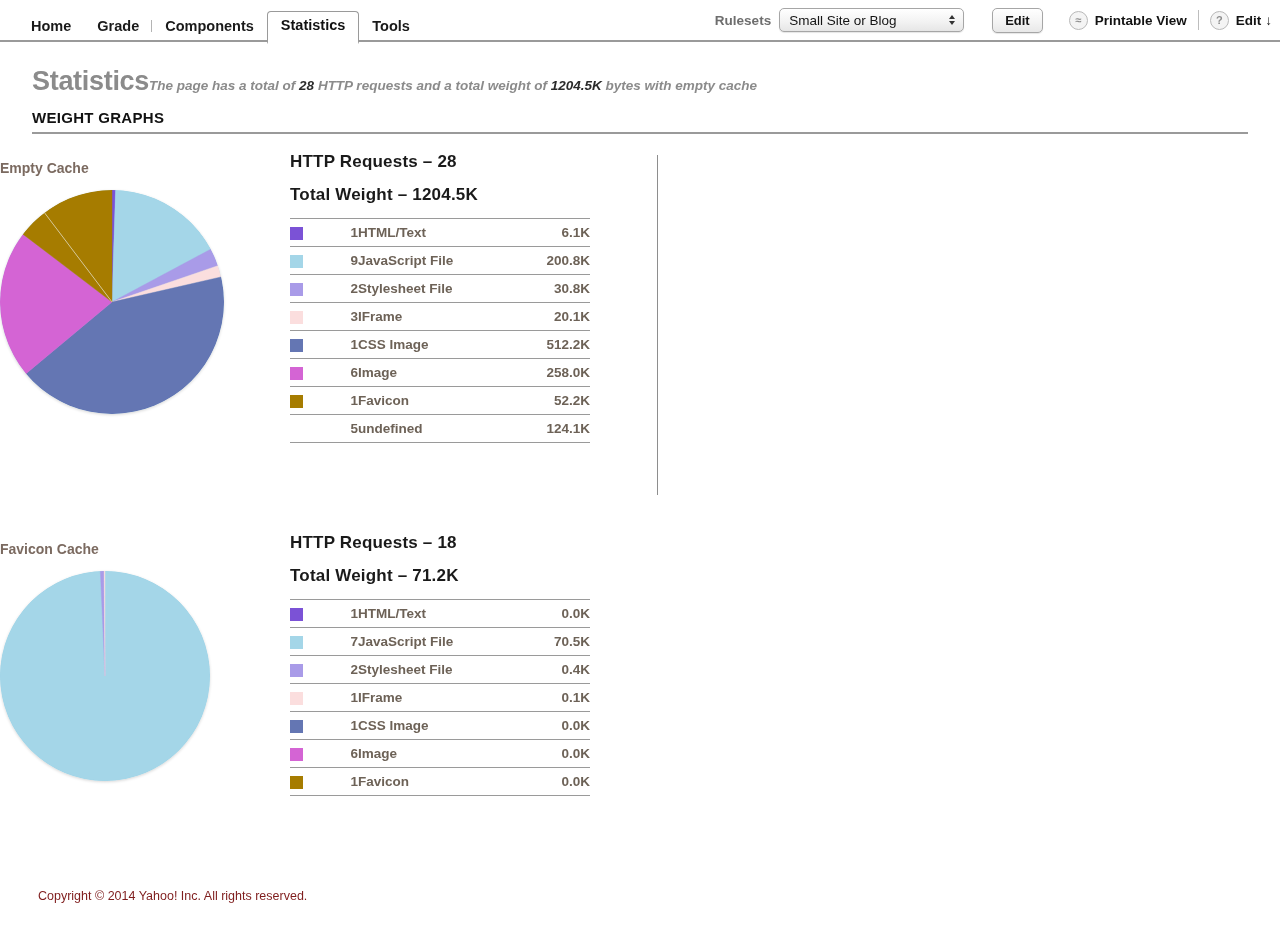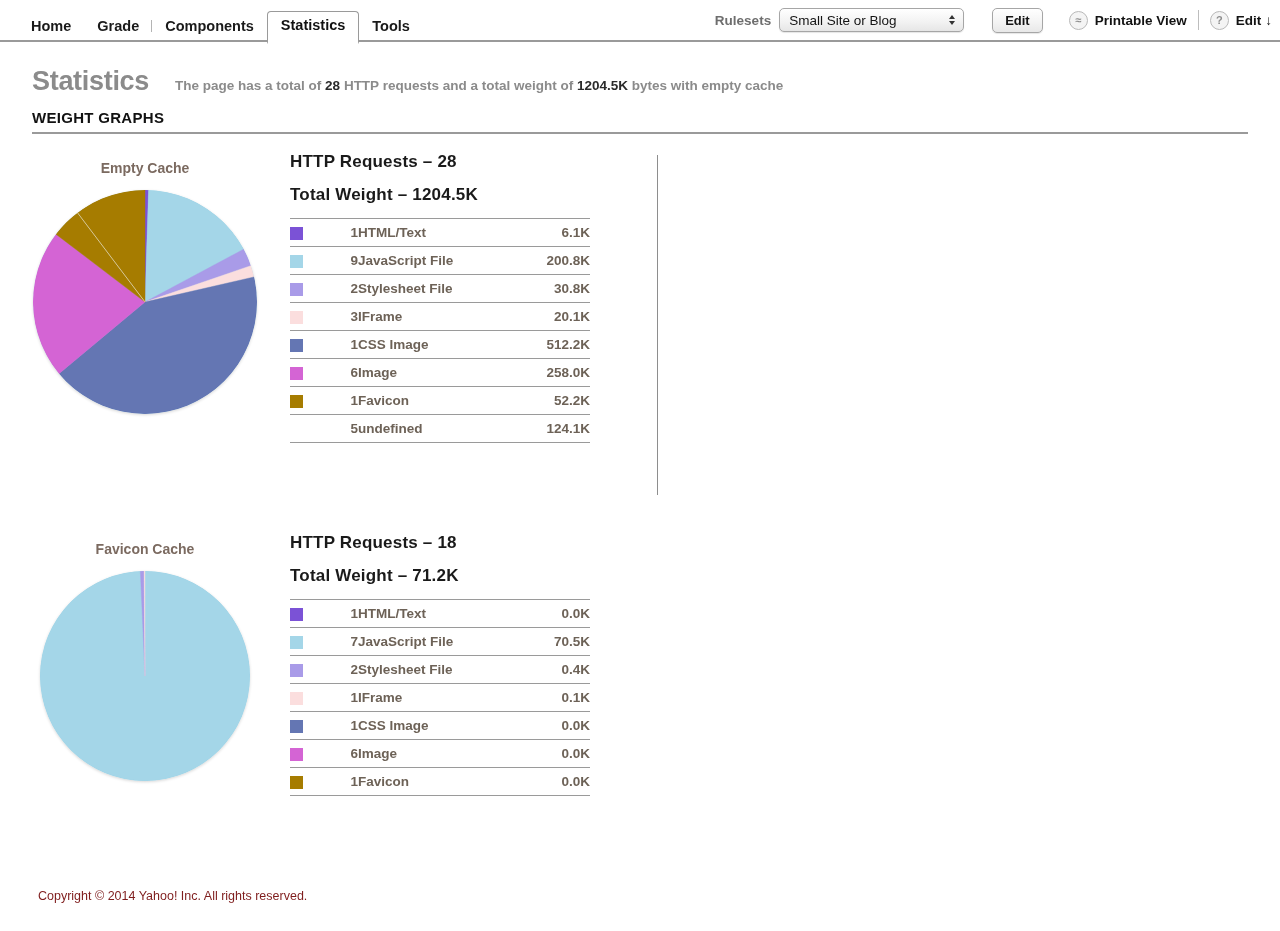--- a/index.html
+++ b/index.html
@@ -164,24 +164,24 @@
     display: flex;
     align-items: baseline;
   }
   .page-title {
     font-size: 27px;
     font-weight: bold;
     color: #8b8b8b;
     letter-spacing: -0.3px;
   }
   .page-summary {
-    margin-left: 26px;
     font-size: 13.5px;
     font-weight: bold;
     color: #8b8b8b;
+    font-style: italic;
   }
   .page-summary b { color: #2b2b2b; }
 
   .section-head {
     margin: 12px 32px 0 32px;
     width: 1216px;
     box-sizing: border-box;
   }
   .section-head h2 {
     margin: 0;
@@ -199,21 +199,21 @@
     position: relative;
     display: flex;
     align-items: flex-start;
   }
   .graph-block + .graph-block { margin-top: 90px; }
 
   .pie-col {
     width: 290px;
     display: flex;
     flex-direction: column;
-    align-items: center;
+    align-items: flex-start;
     padding-top: 8px;
   }
   .pie-caption {
     font-size: 14px;
     font-weight: bold;
     color: #7b6a60;
     margin-bottom: 14px;
   }
   .pie {
     border-radius: 50%;

